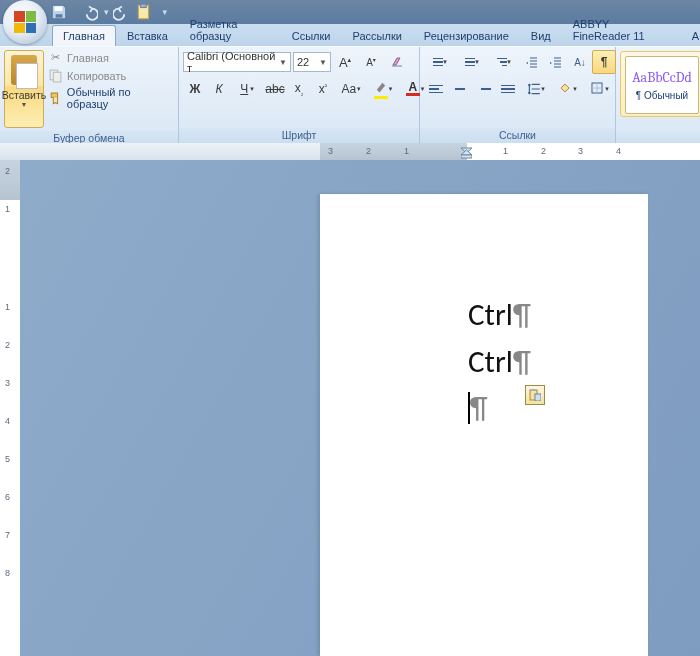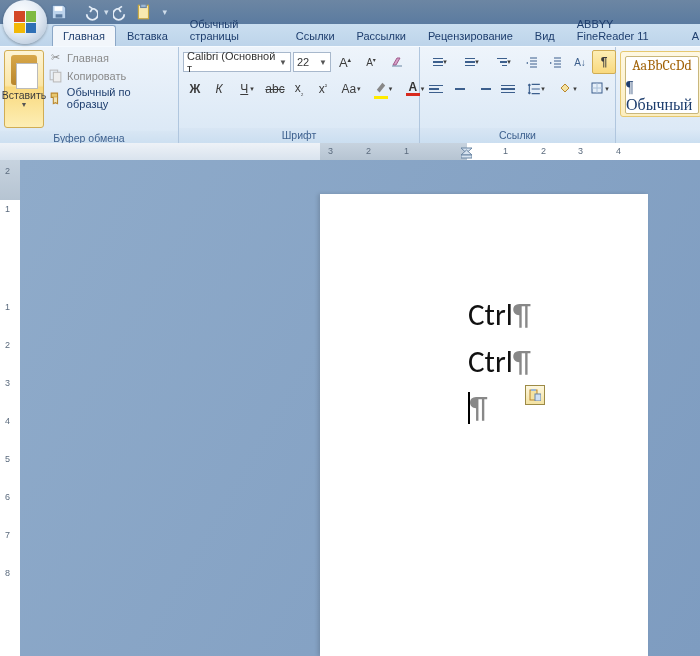--- a/index.html
+++ b/index.html
@@ -57,22 +57,22 @@
 .lines{width:14px;display:flex;flex-direction:column;gap:2px;}
 .lines span{height:1.5px;background:#3c5f8d;}
 .lines.left span:nth-child(2){width:70%;}
 .lines.center span{margin:0 auto;}.lines.center span:nth-child(2){width:70%;}
 .lines.right span{margin-left:auto;}.lines.right span:nth-child(2){width:70%;}
 .lines.just span{width:100%;}
 .pilcrow-btn{background:linear-gradient(#fdeeb5,#f9d97e);border:1px solid #d0ad55;border-radius:2px;color:#3c3c3c;}
 
 
 .styles-prev{width:72px;height:56px;background:#fff;border:1px solid #c9b77c;border-radius:2px;margin:2px 0 0 2px;display:flex;flex-direction:column;align-items:center;justify-content:center;gap:4px;}
-.styles-sample{font-family:Cambria,serif;font-size:14px;color:#a16207;}
-.styles-name{font-size:16px;color:#1e3e6e;font-family:Liberation Serif, serif;}
+.styles-sample{font-family:Cambria,serif;font-size:14px;color:#8b5cf6;}
+.styles-name{font-size:10px;color:#1e3e6e;}
 .styles-outer{border:1px solid #e6c86f;background:linear-gradient(#fef8e3,#fceec0);padding:2px;border-radius:3px;}
 
 
 .workspace{position:absolute;top:143px;left:0;width:700px;height:513px;background:#9db7d6;}
 .hruler{position:absolute;top:0;left:0;height:17px;width:700px;background:linear-gradient(#eef2f7,#d9e3ee);border-bottom:1px solid #b6c7da;}
 .hruler-inner{position:absolute;left:320px;top:0;height:17px;width:380px;background:#fff;display:flex;font-size:9px;color:#666;}
 .hruler-dark{position:absolute;left:320px;top:0;height:17px;width:147px;background:linear-gradient(#c7d3df,#b6c4d2);}
 .hruler-ticks{position:absolute;left:320px;top:0;height:17px;width:380px;display:flex;}
 .tick{position:absolute;top:3px;font-size:9px;color:#5b6b7e;}
 .vruler{position:absolute;top:17px;left:0;width:20px;height:496px;background:linear-gradient(90deg,#eef2f7,#d9e3ee);border-right:1px solid #b6c7da;}
@@ -132,21 +132,21 @@
           <rect x="3" y="2" width="9" height="12" fill="#f8e9b0" stroke="#c9a840"></rect>
           <rect x="5" y="1" width="5" height="3" fill="#9bb7d6" stroke="#6c86a3"></rect>
         </svg>
       </div>
     <div class="qat-dd" style="margin-left:6px;">▾</div>
   </div>
 
   <div class="tabs">
     <div class="tab active">Главная</div>
     <div class="tab">Вставка</div>
-    <div class="tab">Обычный страницы</div>
+    <div class="tab">Разметка образцу</div>
     <div class="tab">Ссылки</div>
     <div class="tab">Рассылки</div>
     <div class="tab">Рецензирование</div>
     <div class="tab">Вид</div>
     <div class="tab">ABBYY FineReader 11</div>
     <div class="tab" style="padding-right:0;">A</div>
   </div>
 
   <div class="ribbon">
 

